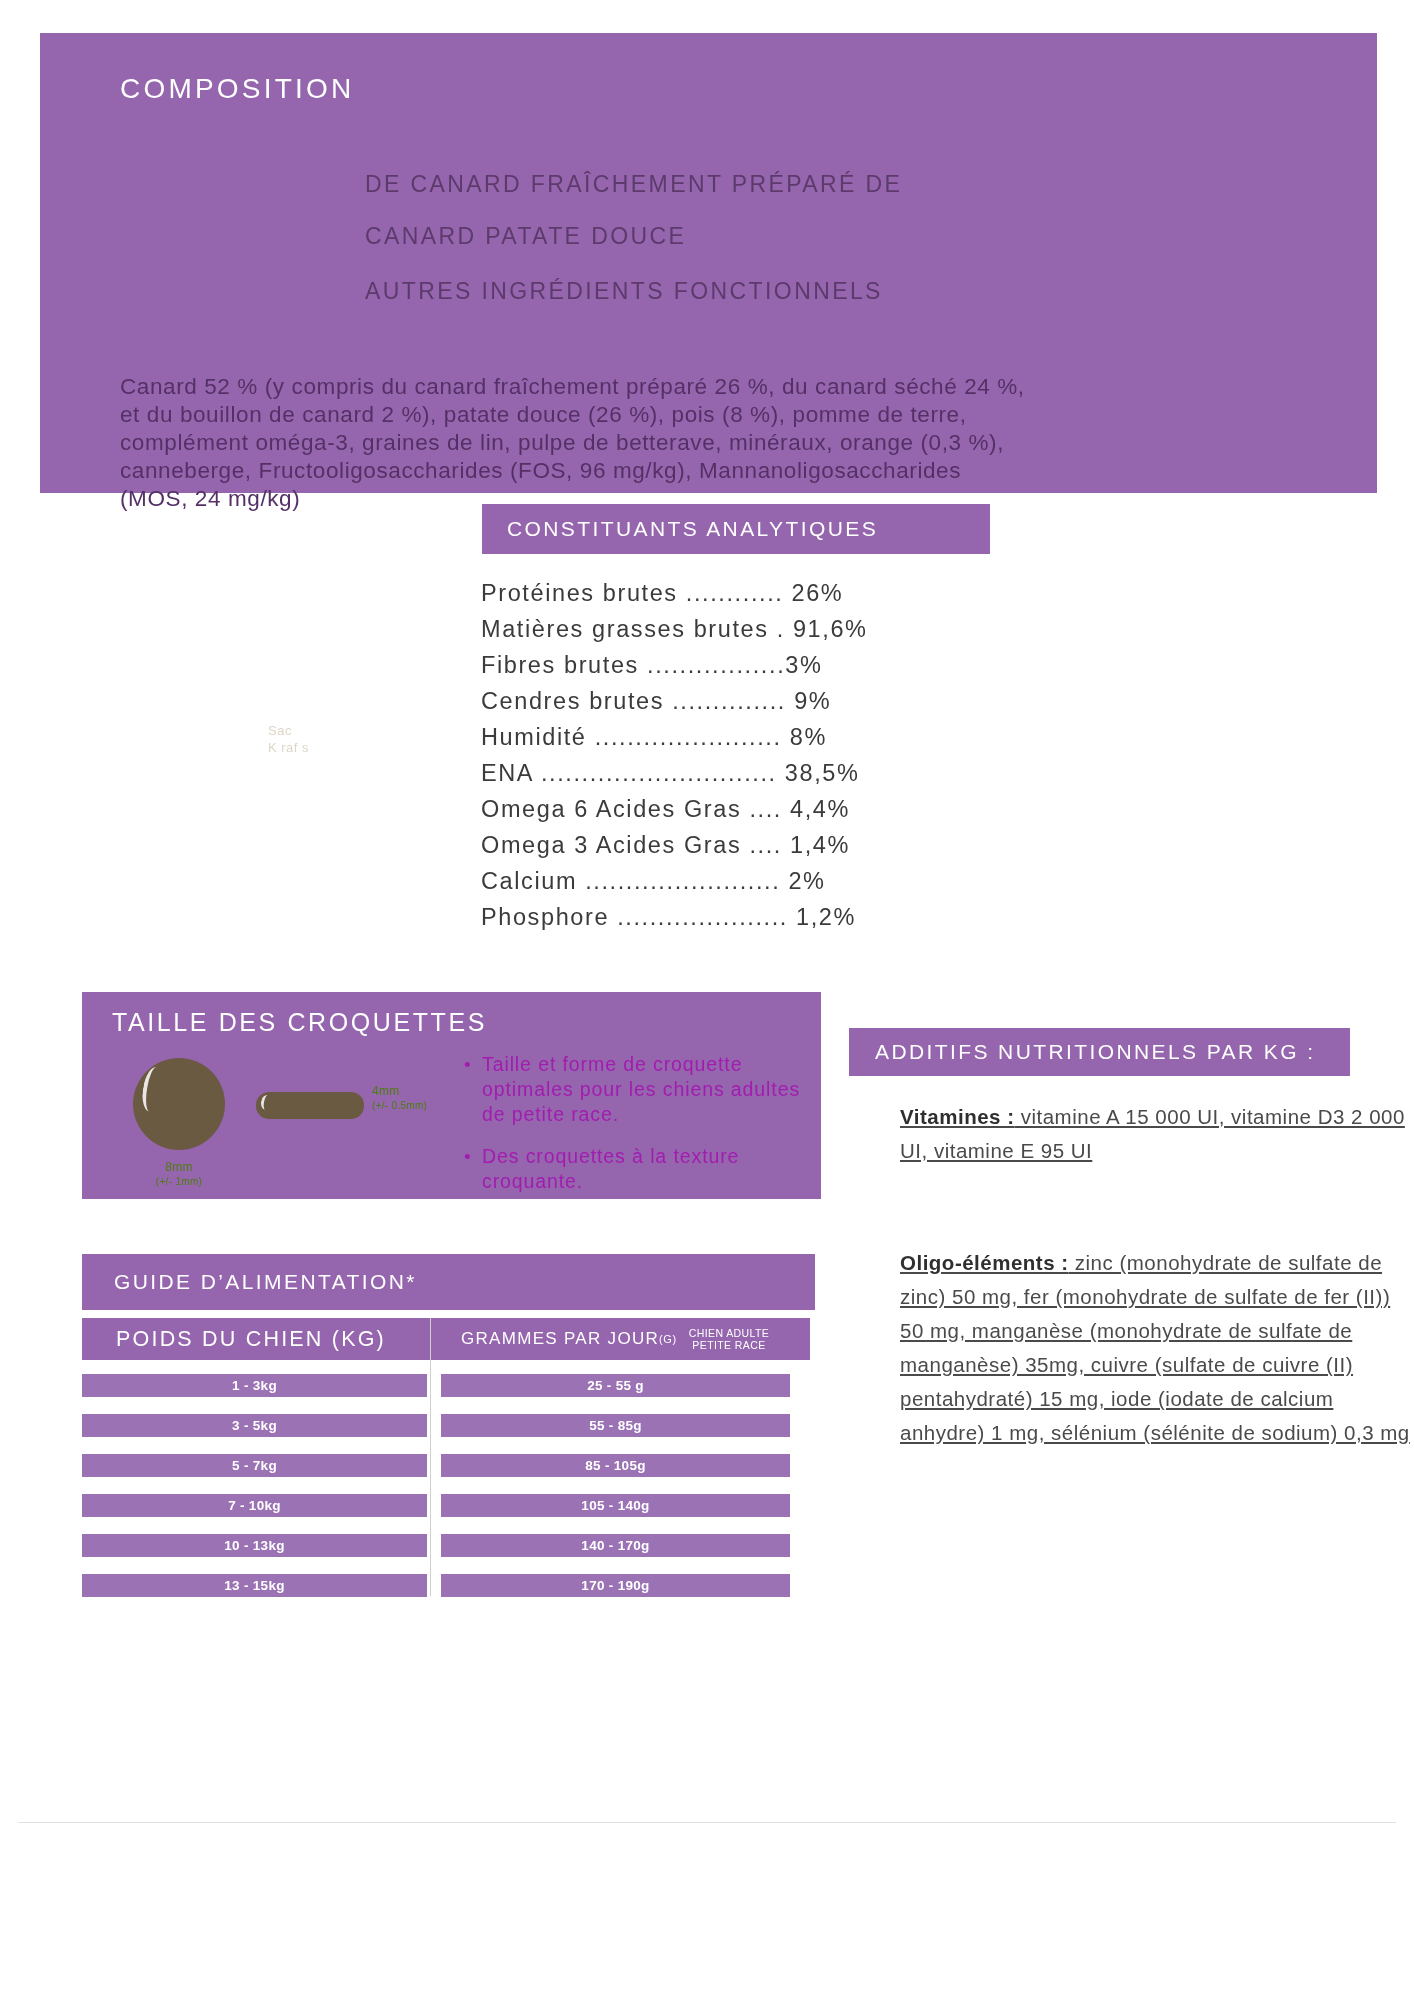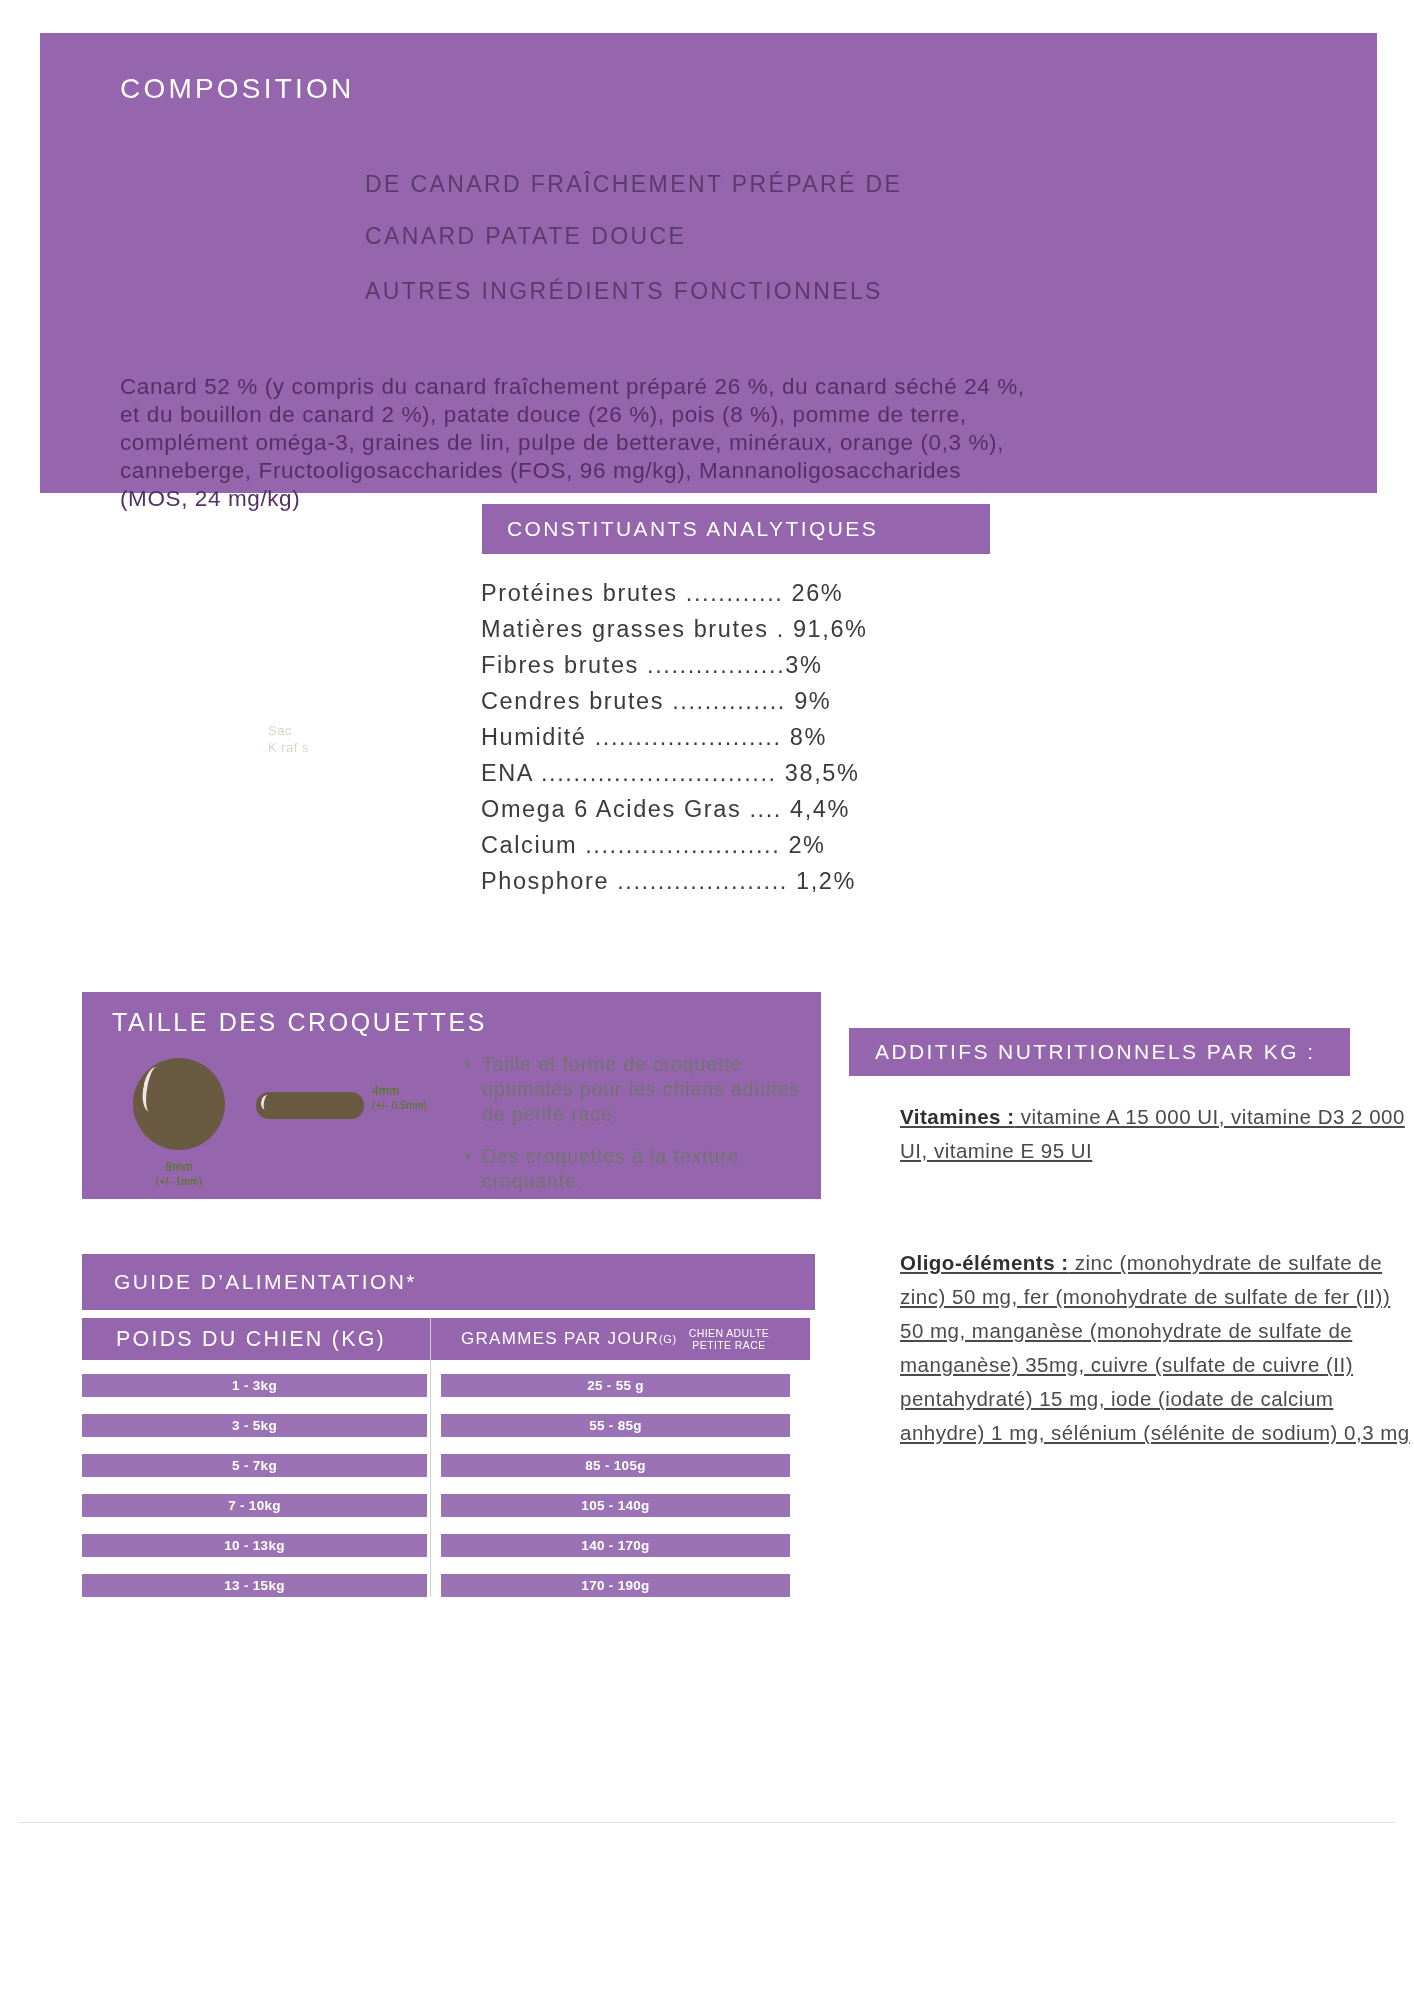--- a/index.html
+++ b/index.html
@@ -196,21 +196,21 @@
     position: absolute;
     left: 464px;
     top: 1052px;
     width: 344px;
   }
   .kibble-bullet {
     position: relative;
     font-size: 19.5px;
     line-height: 25px;
     letter-spacing: .9px;
-    color: #737373;
+    color: #a21caf;
     padding-left: 18px;
     margin-bottom: 17px;
   }
   .kibble-bullet::before {
     content: "\2022";
     position: absolute;
     left: 0;
     top: 0;
     font-size: 19px;
   }
@@ -336,20 +336,21 @@
 </div>
 
 <div class="analytics-list">
   <div class="analytics-row">Protéines brutes ............ 26%</div>
   <div class="analytics-row">Matières grasses brutes . 91,6%</div>
   <div class="analytics-row">Fibres brutes .................3%</div>
   <div class="analytics-row">Cendres brutes .............. 9%</div>
   <div class="analytics-row">Humidité ....................... 8%</div>
   <div class="analytics-row">ENA ............................. 38,5%</div>
   <div class="analytics-row">Omega 6 Acides Gras .... 4,4%</div>
+  <div class="analytics-row">Omega 3 Acides Gras .... 1,4%</div>
   <div class="analytics-row">Calcium ........................ 2%</div>
   <div class="analytics-row">Phosphore ..................... 1,2%</div>
 </div>
 
 <div class="banner" id="banner-kibble"></div>
 <div class="kibble-title">TAILLE DES CROQUETTES</div>
 
 <div class="kibble-round"></div>
 <div class="kibble-bar"></div>
 

